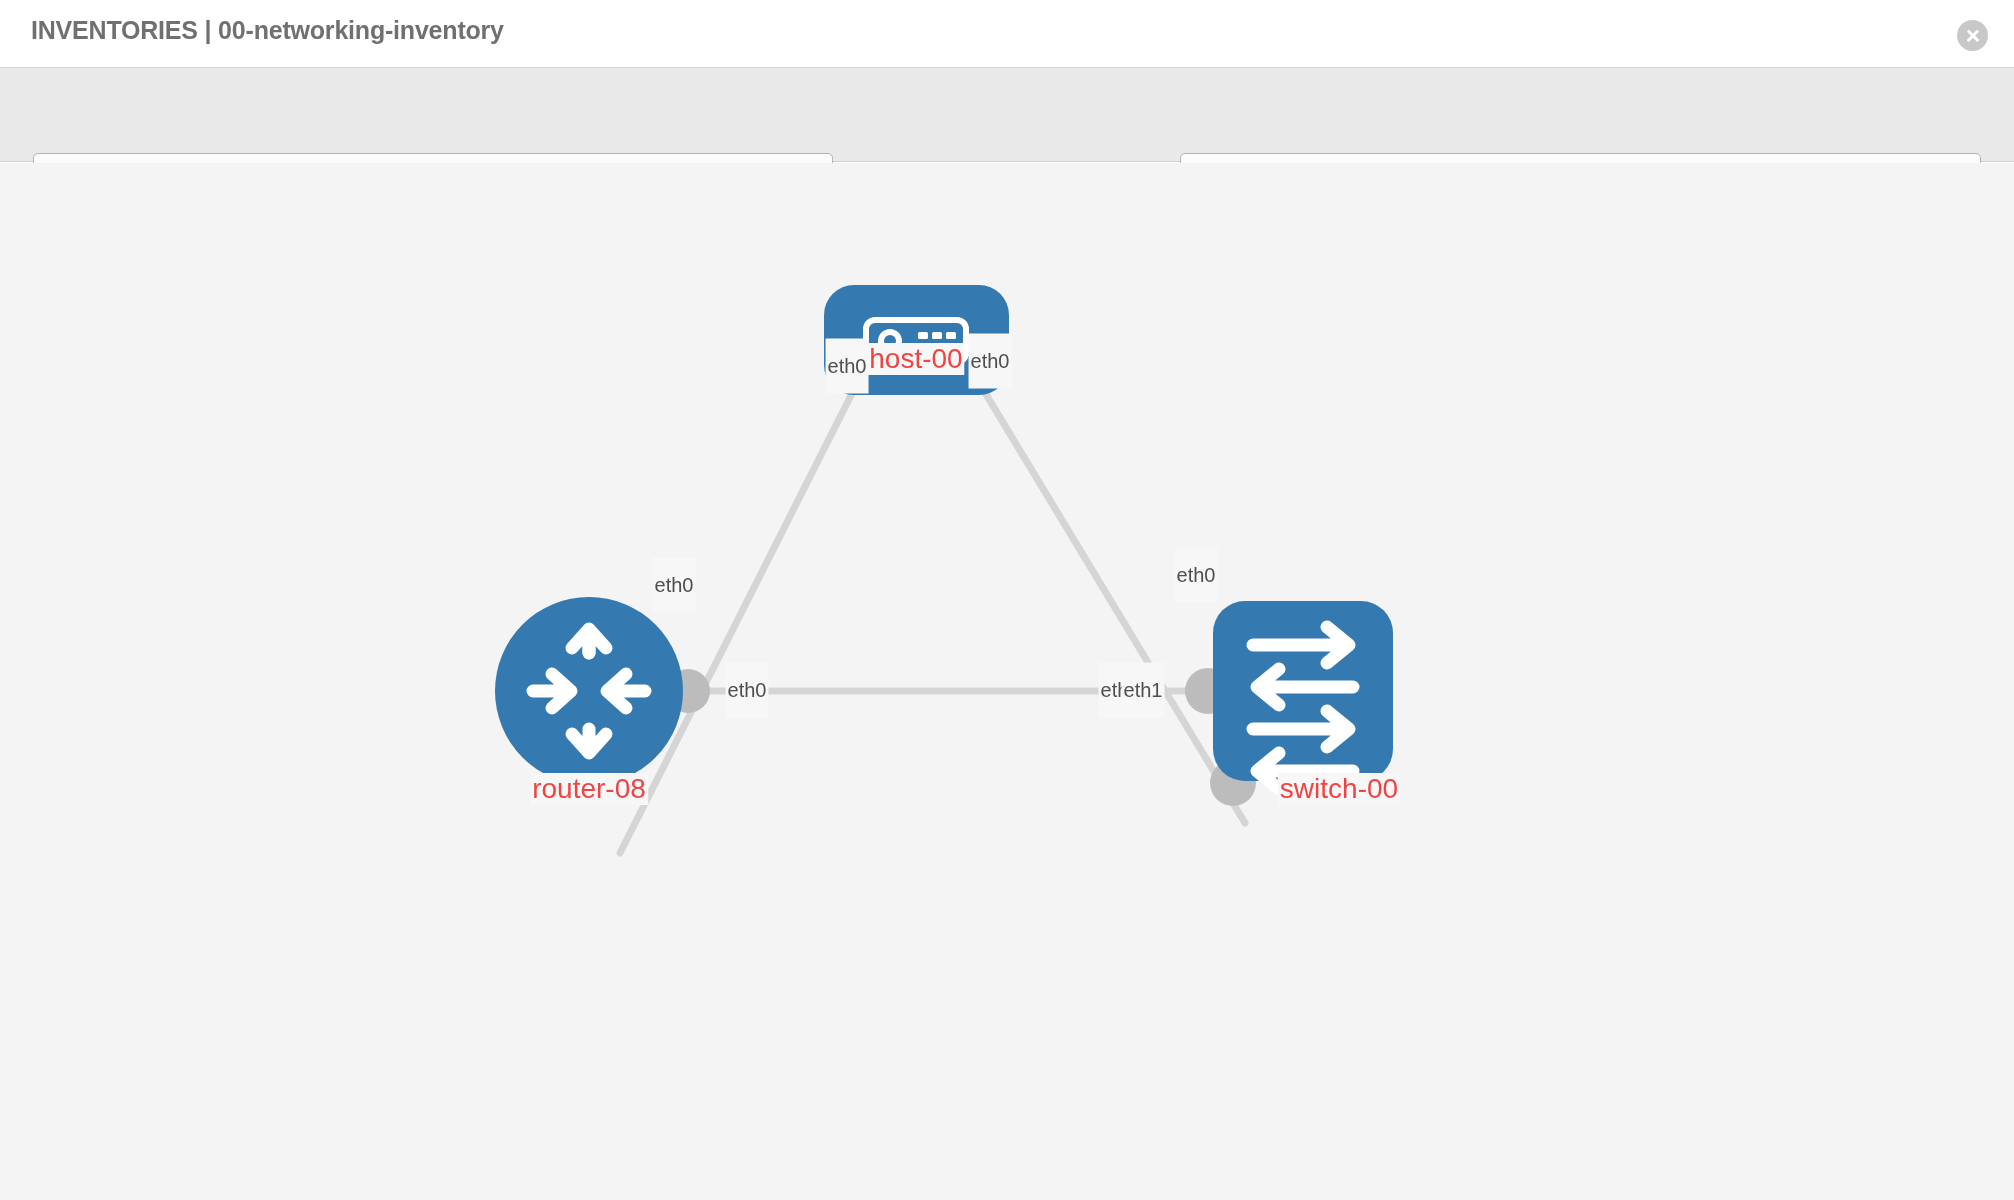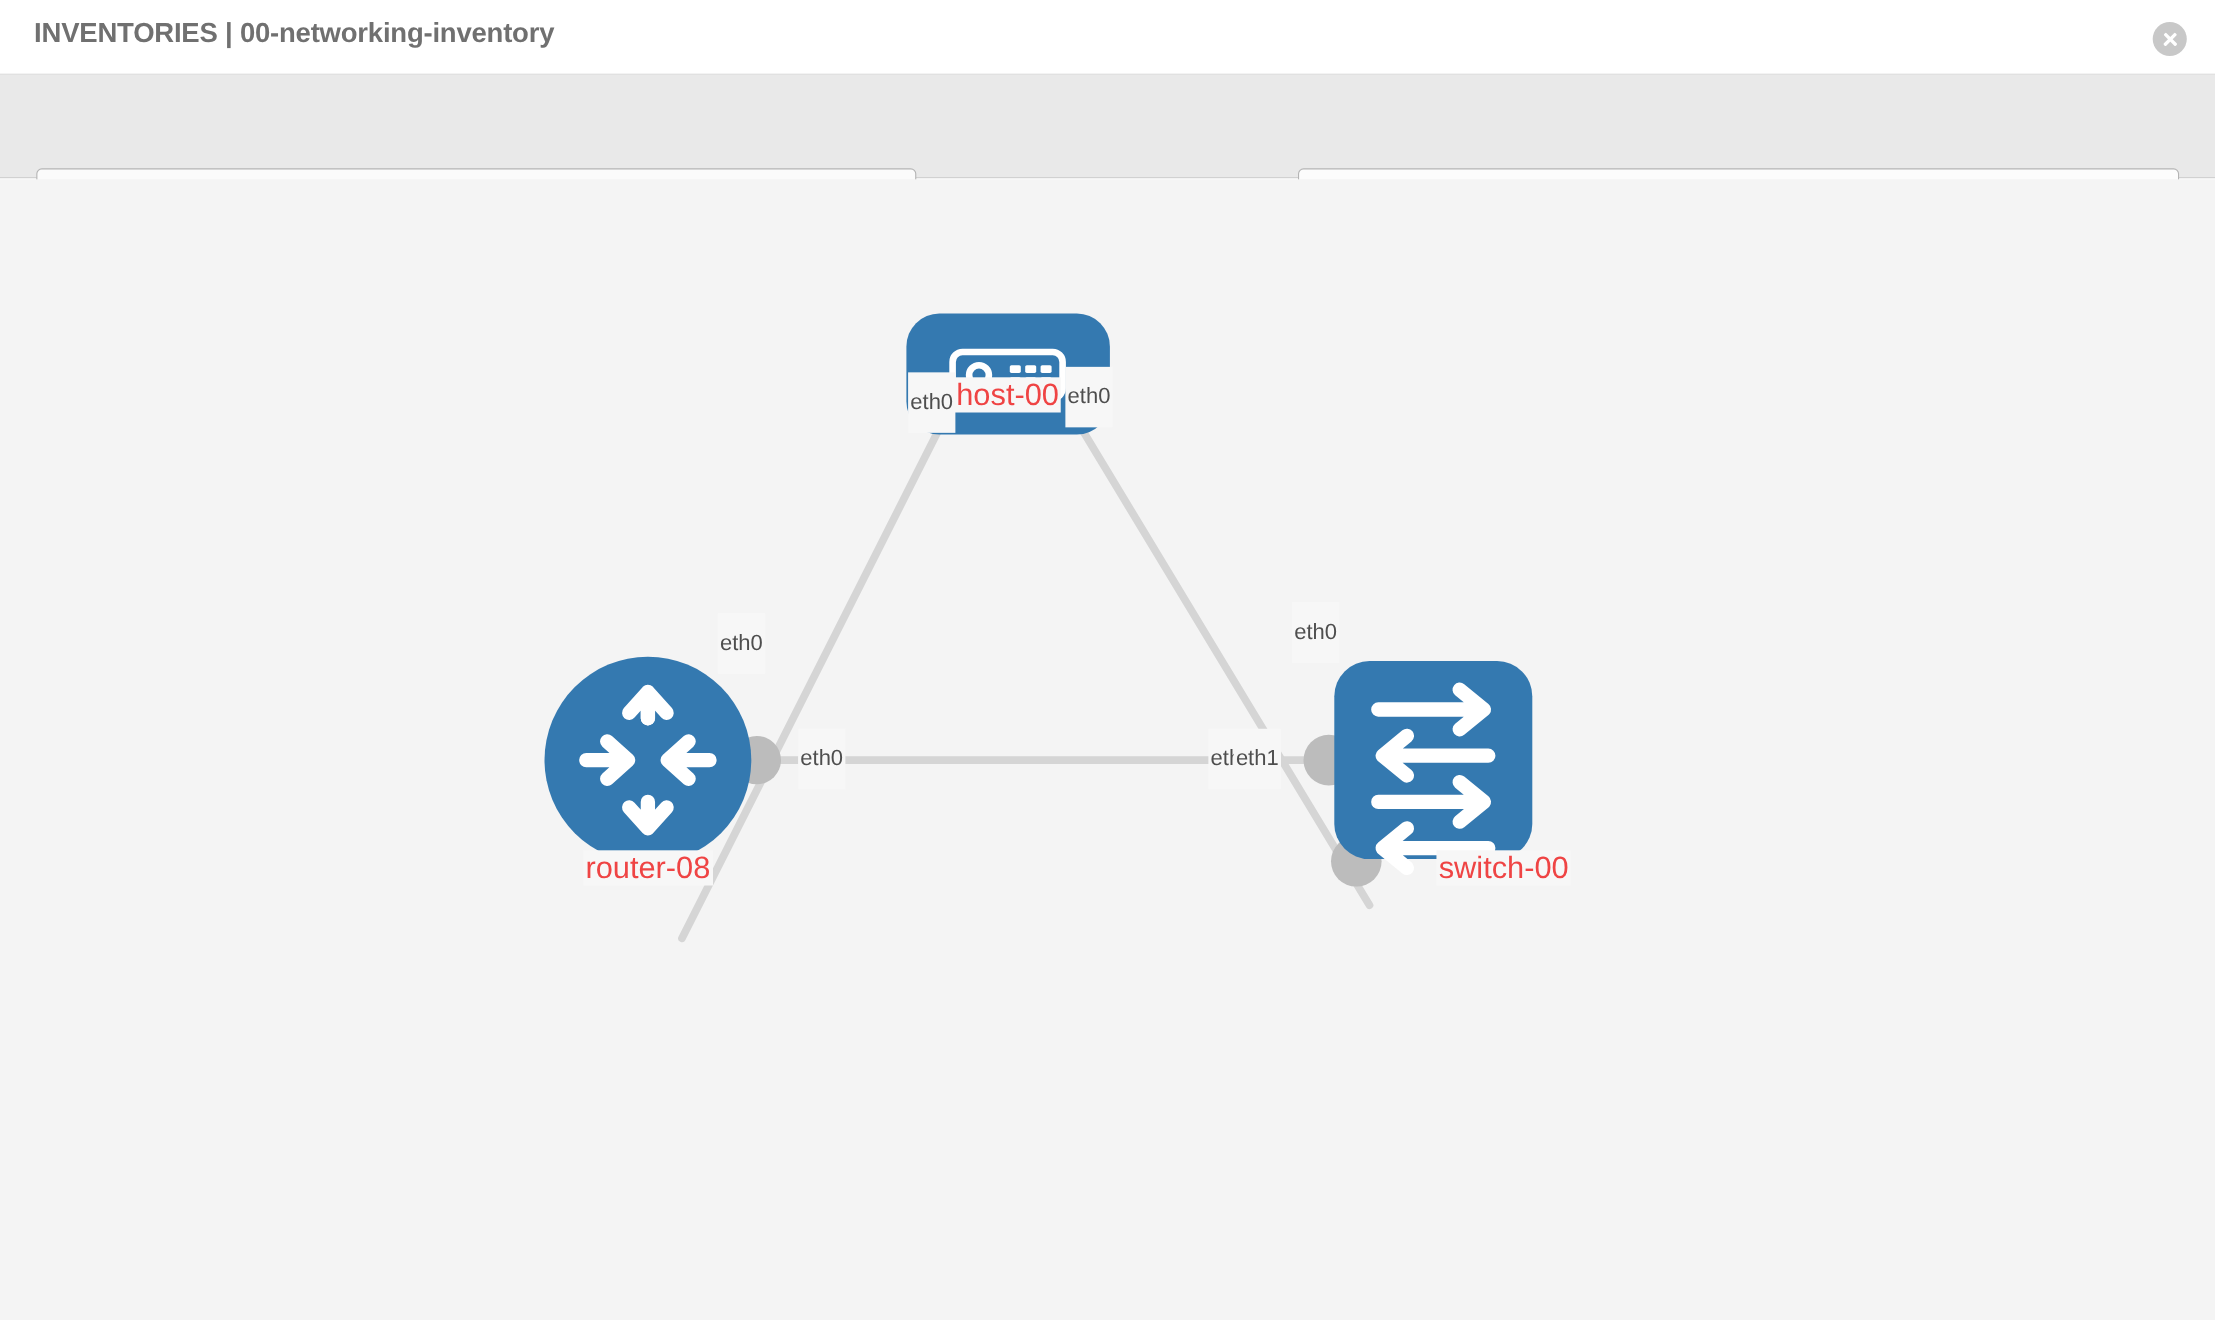--- a/index.html
+++ b/index.html
@@ -252,21 +252,21 @@
 
           <path d="M1253 566 L 1345 566 M 1327 548 L 1349 566 L 1327 584"></path>
 
           <path d="M1353 608 L 1261 608 M 1279 590 L 1257 608 L 1279 626"></path>
         </g>
       </g>
     </svg>
 
     <div class="node-label" style="left:916px; top:180px;">host-00</div>
     <div class="node-label" style="left:589px; top:610px;">router-08</div>
-    <div class="node-label" style="left:1367px; top:610px;">switch-00</div>
+    <div class="node-label" style="left:1339px; top:610px;">switch-00</div>
 
     <div class="if-label" style="left:847px; top:203px;">eth0</div>
     <div class="if-label" style="left:990px; top:198px;">eth0</div>
 
     <div class="if-label" style="left:674px; top:422px;">eth0</div>
     <div class="if-label" style="left:1196px; top:412px;">eth0</div>
 
     <div class="if-label" style="left:747px; top:527px;">eth0</div>
     <div class="if-label" style="left:1120px; top:527px;">eth0</div>
     <div class="if-label" style="left:1143px; top:527px;text-align:right;">eth1</div>

